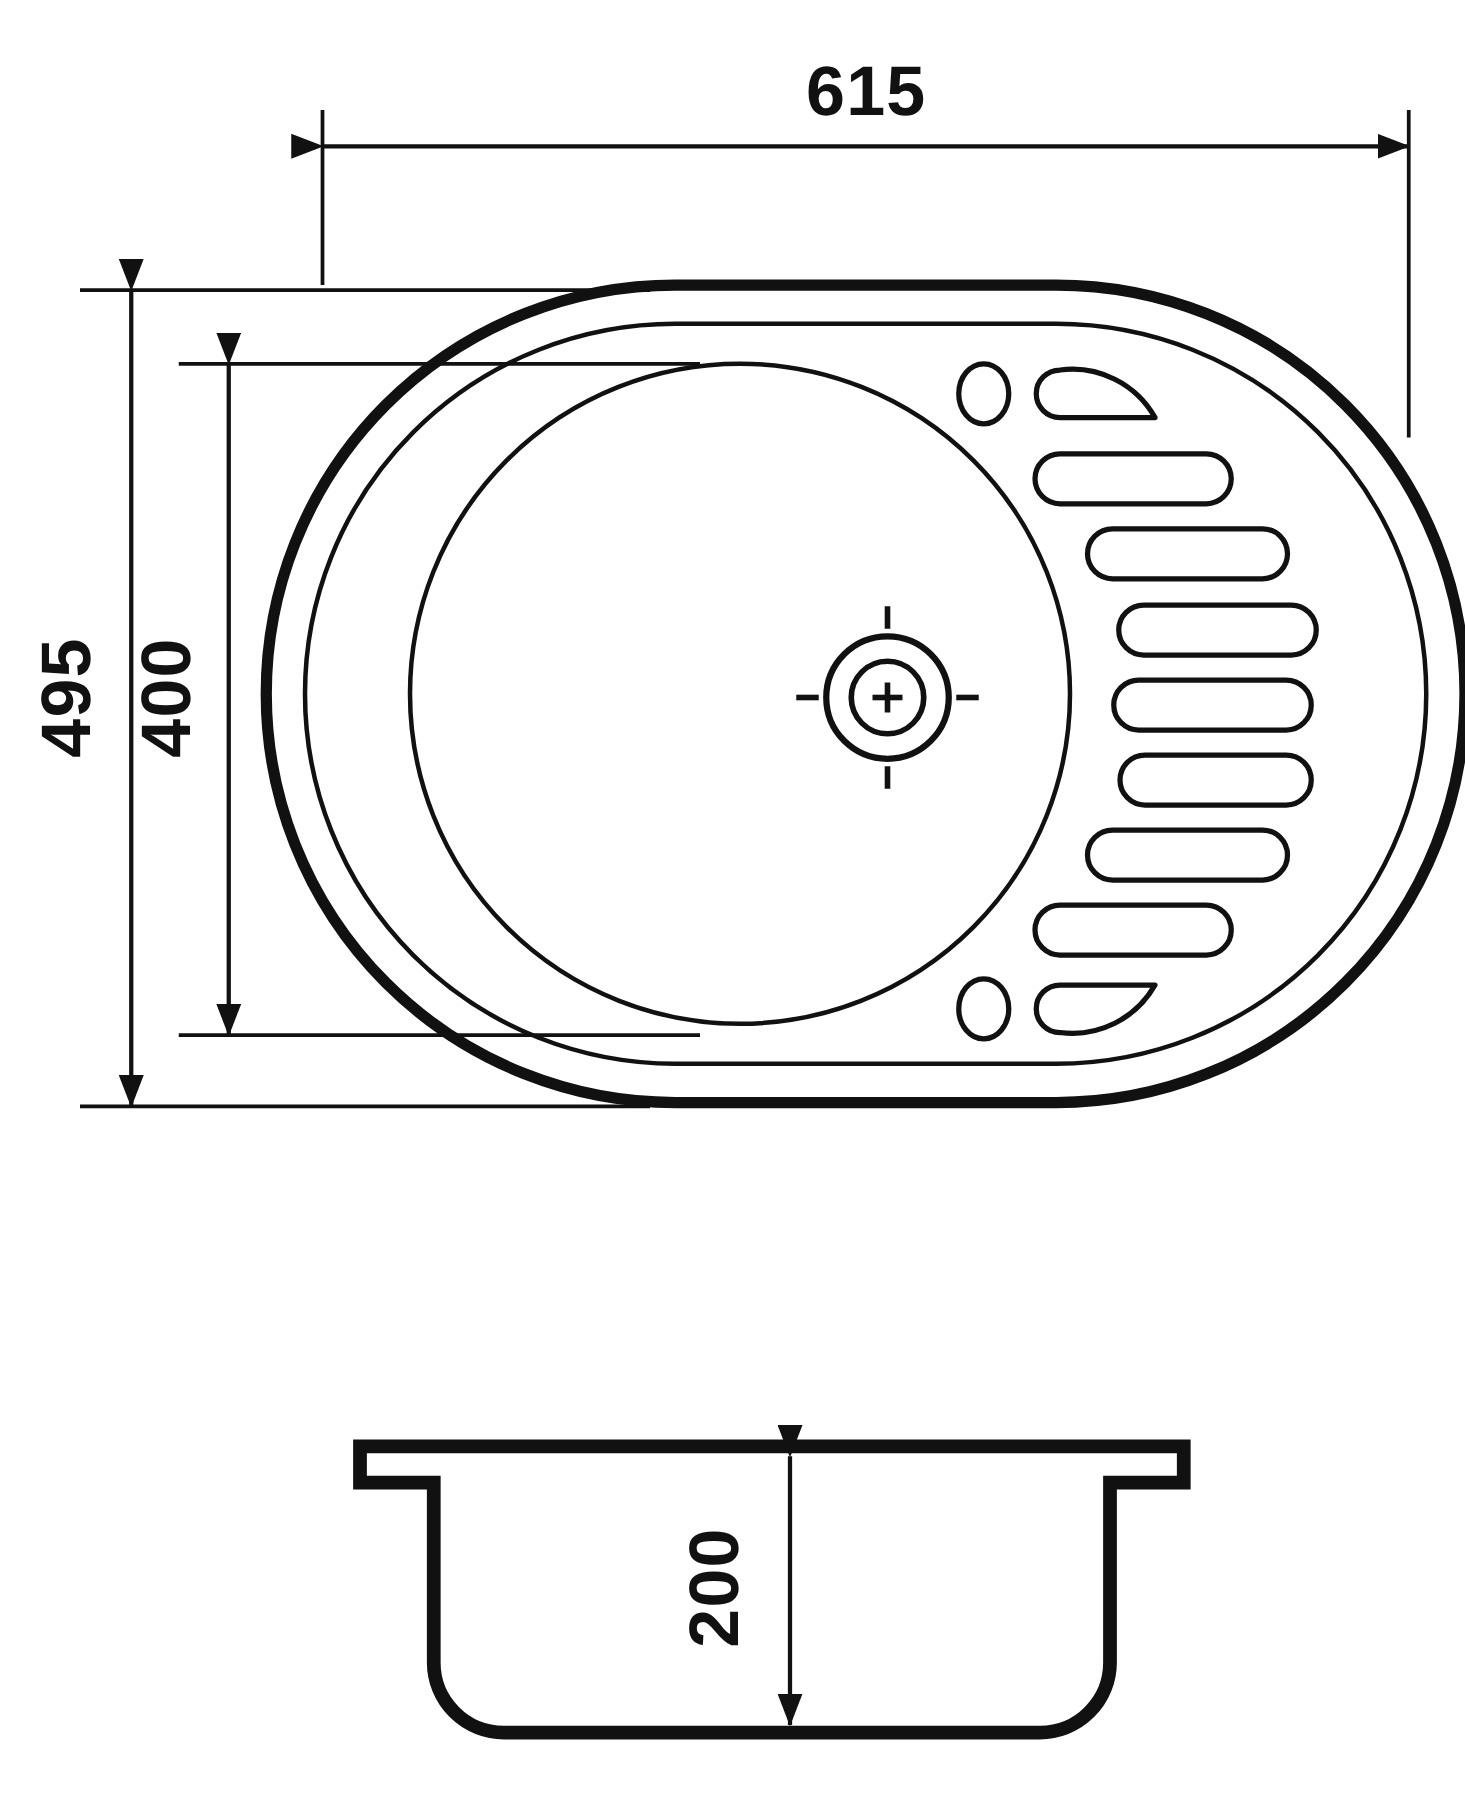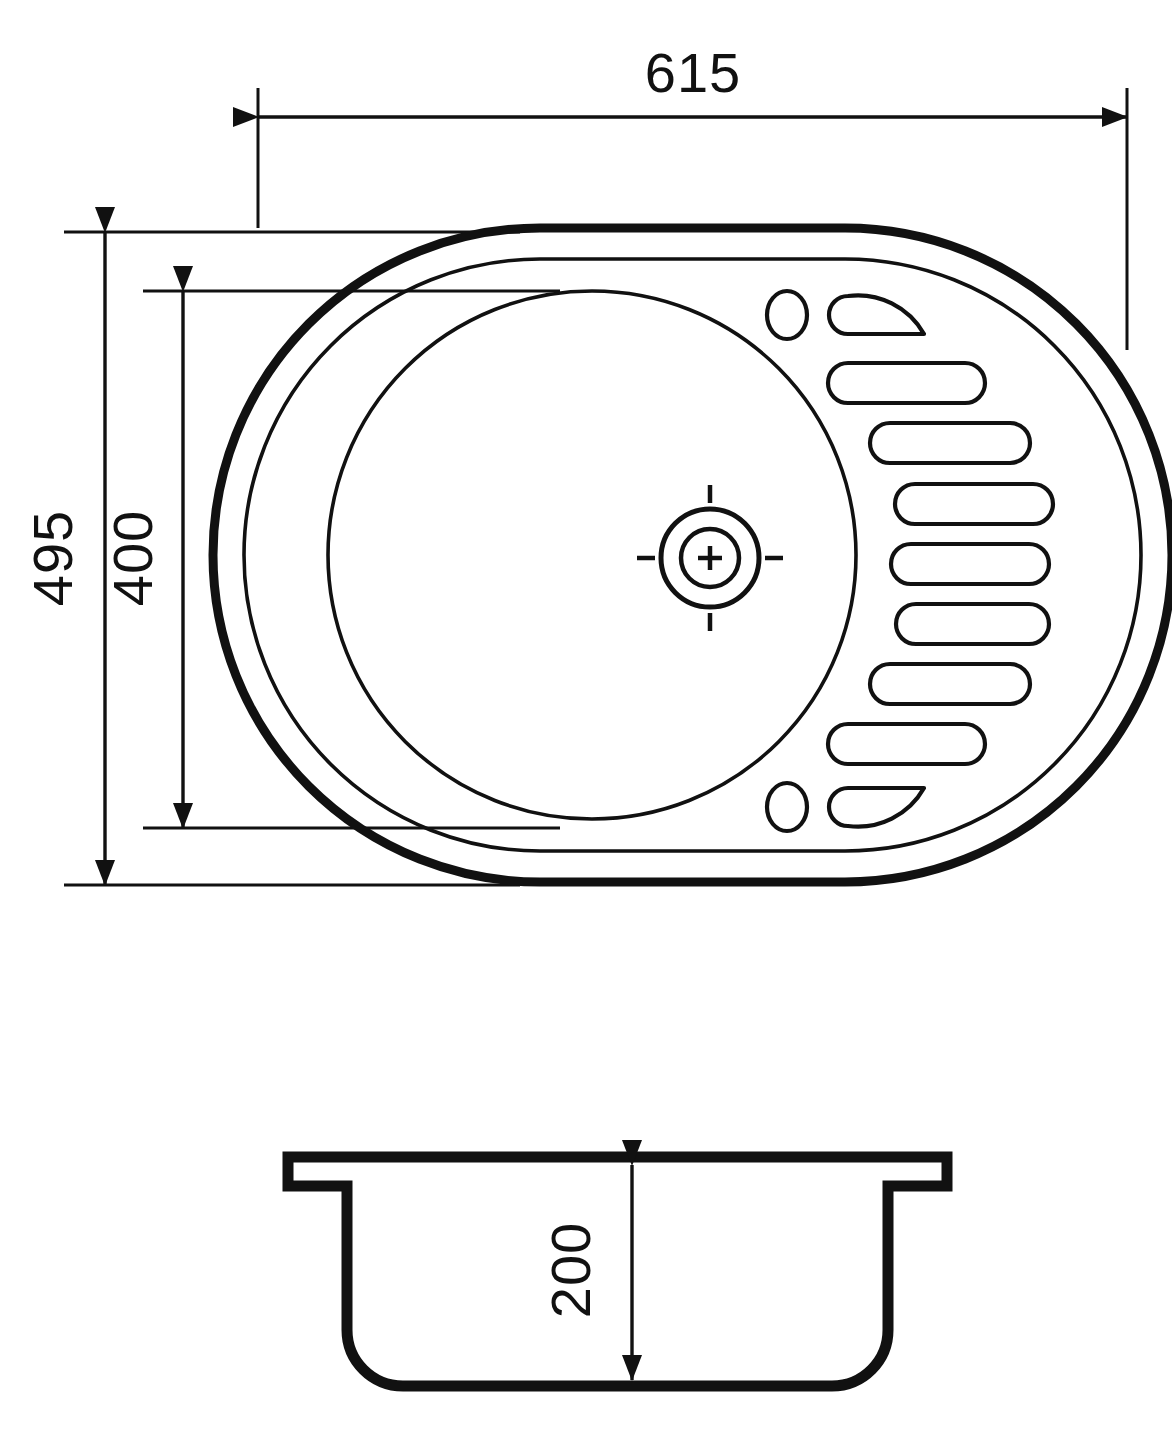--- a/index.html
+++ b/index.html
@@ -12,20 +12,21 @@
     width: 1172px;
     height: 1438px;
     overflow: hidden;
     font-family: "Liberation Sans", sans-serif;
   }
   #drawing-root {
     position: relative;
     width: 1172px;
     height: 1438px;
     background: #3b82f6;
+    font-weight: bold;
   }
   svg#tech-drawing {
     display: block;
     width: 1172px;
     height: 1438px;
   }
   .dim-text {
     font-family: "Liberation Sans", sans-serif;
     font-size: 56px;
     fill: #111111;

